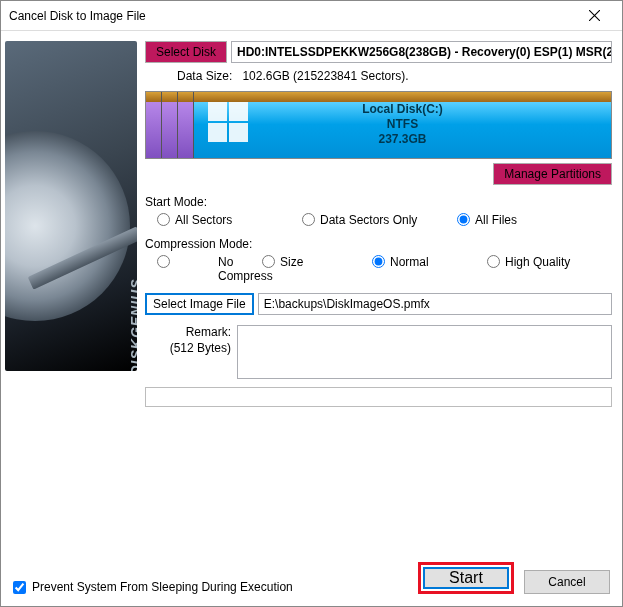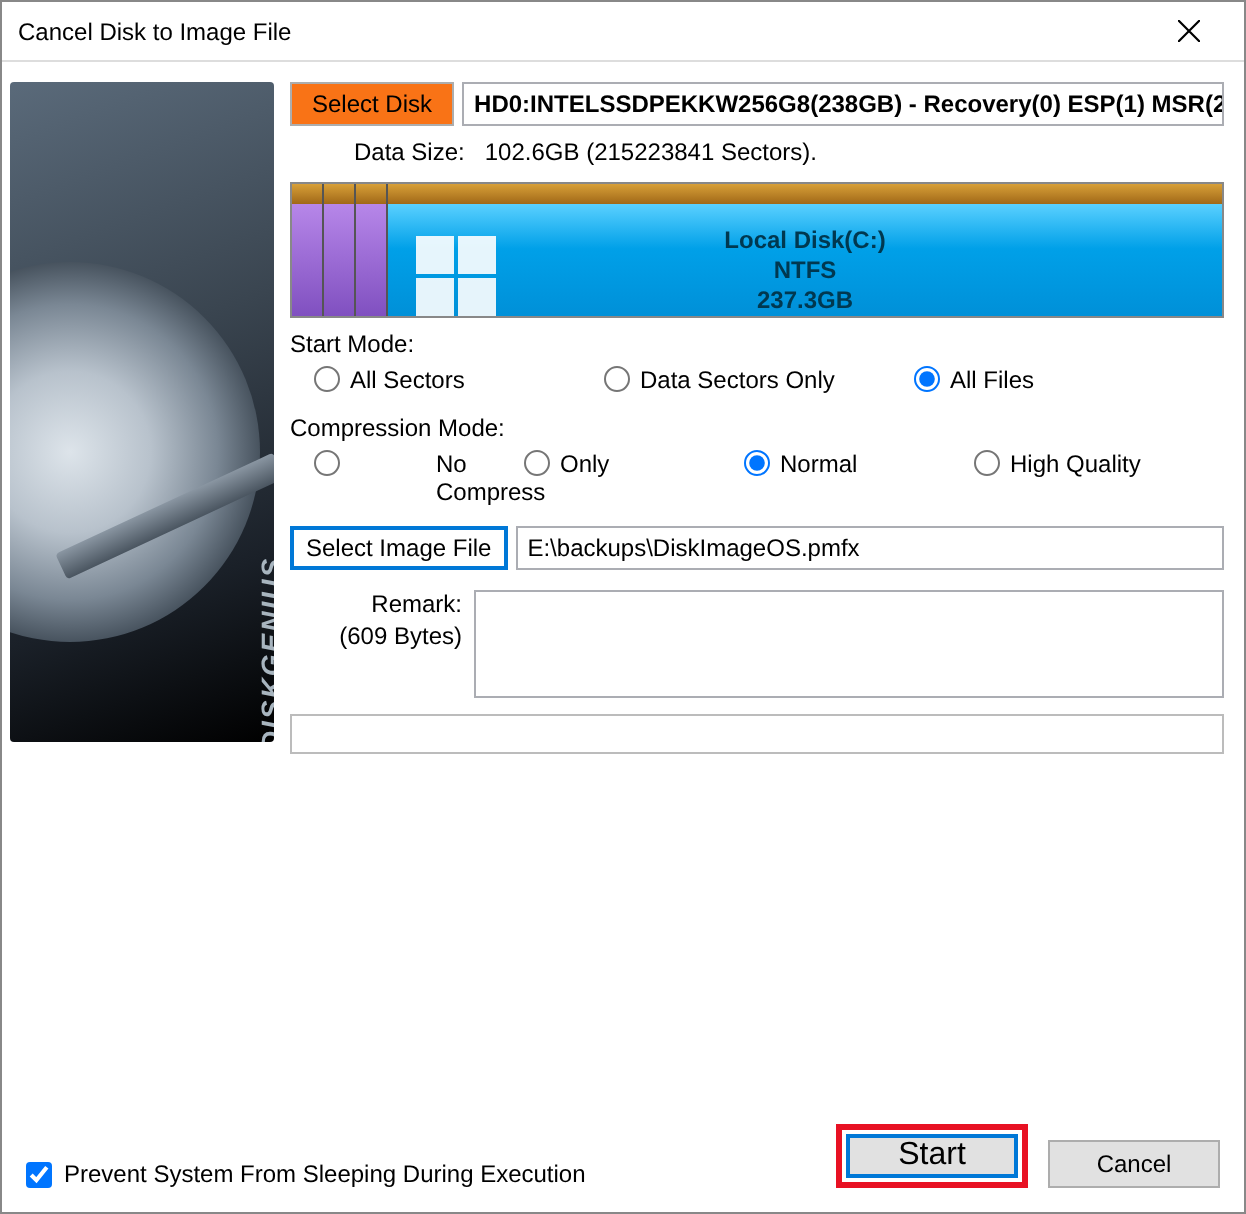--- a/index.html
+++ b/index.html
@@ -10,30 +10,30 @@
 .titlebar .close svg { width: 11px; height: 11px; }
 
 .content { display: flex; padding: 10px 10px 0 4px; gap: 8px; }
 .sidebar { width: 132px; height: 330px; background: linear-gradient(160deg, #5a6a7a 0%, #3a4550 40%, #1a2028 75%, #000 100%); position: relative; overflow: hidden; border-radius: 2px; }
 .disk-hub { position: absolute; width: 190px; height: 190px; border-radius: 50%; background: radial-gradient(circle, #dde4ea 0%, #b8c2cc 30%, #7a8794 55%, #3a4550 75%, #1a2430 100%); top: 90px; left: -65px; }
 .disk-arm { position: absolute; width: 120px; height: 14px; background: linear-gradient(#8a96a2, #4a5560); top: 210px; left: 20px; transform: rotate(-25deg); border-radius: 2px; }
 .brand { position: absolute; color: #a8b5bf; font-weight: 700; font-size: 14px; letter-spacing: 1px; transform: rotate(-90deg); left: 82px; top: 278px; font-style: italic; }
 
 .main { flex: 1; font-size: 12px; }
 .row { display: flex; align-items: center; margin-bottom: 6px; }
-.btn { background: #f97316; border: 1px solid #adadad; padding: 3px 10px; font-size: 12px; cursor: pointer; height: 22px; display: inline-flex; align-items: center; }
+.btn { background: #be185d; border: 1px solid #adadad; padding: 3px 10px; font-size: 12px; cursor: pointer; height: 22px; display: inline-flex; align-items: center; }
 .disk-path { flex: 1; border: 1px solid #abadb3; height: 22px; padding: 0 5px; font-size: 12px; font-weight: 600; display: flex; align-items: center; overflow: hidden; white-space: nowrap; margin-left: 4px; }
 .data-size { margin-left: 32px; margin-top: 4px; margin-bottom: 8px; }
 
 .partitions { border: 1px solid #888; height: 68px; position: relative; background: #00aaff; margin-bottom: 4px; overflow: hidden; }
 .part-header { height: 10px; background: linear-gradient(#d8a038, #a06818); position: absolute; top: 0; left: 0; right: 0; }
 .small-parts { position: absolute; left: 0; top: 0; bottom: 0; width: 48px; display: flex; }
 .small-part { flex: 1; background: linear-gradient(#c090f0, #8050c0); border-right: 1px solid #555; position: relative; }
 .small-part::before { content: ""; position: absolute; top: 0; left: 0; right: 0; height: 10px; background: linear-gradient(#d8a038, #a06818); }
-.big-part { position: absolute; left: 48px; right: 0; top: 10px; bottom: 0; background: linear-gradient(#5ad0ff, #00a0e8 40%, #0090d8 100%); display: flex; align-items: flex-end; justify-content: center; }
+.big-part { position: absolute; left: 48px; right: 0; top: 10px; bottom: 0; background: linear-gradient(#5ad0ff, #00a0e8 40%, #0090d8 100%); display: flex; align-items: flex-start; justify-content: center; }
 .win-logo { width: 40px; height: 40px; display: grid; grid-template: 1fr 1fr / 1fr 1fr; gap: 2px; position: absolute; left: 14px; opacity: 0.9; }
 .win-logo div { background: #fff; }
 .part-label { color: #003850; font-weight: 700; font-size: 12px; text-align: center; line-height: 1.25; }
 
 .right-align { display: flex; justify-content: flex-end; margin-bottom: 10px; }
 
 .section-label { font-size: 12px; margin: 6px 0 4px 0; }
 .radio-row { display: flex; gap: 0; margin: 4px 0 10px 12px; }
 .radio-row label { display: flex; gap: 5px; font-size: 12px; cursor: pointer; }
 .radio-row.backup label:nth-child(1){width:145px;} .radio-row.backup label:nth-child(2){width:155px;}
@@ -105,20 +105,23 @@
             <div></div>
           </div>
         <div class="part-label">
           <div>Local Disk(C:)</div>
           <div>NTFS</div>
           <div>237.3GB</div>
         </div>
       </div>
     </div>
 
+    <div class="right-align">
+      <button class="btn">Manage Partitions</button>
+    </div>
 
     <div class="section-label">Start Mode:</div>
     <div class="radio-row backup">
       <label>
           <input type="radio" name="bm" style="">
           <span>All Sectors</span>
         </label>
       <label>
           <input type="radio" name="bm" style="">
           <span>Data Sectors Only</span>
@@ -130,41 +133,41 @@
     </div>
 
     <div class="section-label">Compression Mode:</div>
     <div class="radio-row compress">
       <label>
           <input type="radio" name="cm" style="">
           <span>No Compress</span>
         </label>
       <label>
           <input type="radio" name="cm" style="">
-          <span>Only</span>
+          <span>Size</span>
         </label>
       <label>
           <input type="radio" name="cm" checked="" style="">
           <span>Normal</span>
         </label>
       <label>
           <input type="radio" name="cm" style="">
           <span>High Quality</span>
         </label>
     </div>
 
     <div class="row" style="margin-top:6px;">
       <button class="select-img-btn">Select Image File</button>
       <div class="img-path">E:\backups\DiskImageOS.pmfx</div>
     </div>
 
     <div class="remark-row">
       <div class="remark-labels">
         <div>Remark:</div>
-        <div>(609 Bytes)</div>
+        <div>(512 Bytes)</div>
       </div>
       <div class="remark-box"></div>
     </div>
 
 
     <div class="progress"></div>
   </div>
 </div>
 
 <div class="footer">

